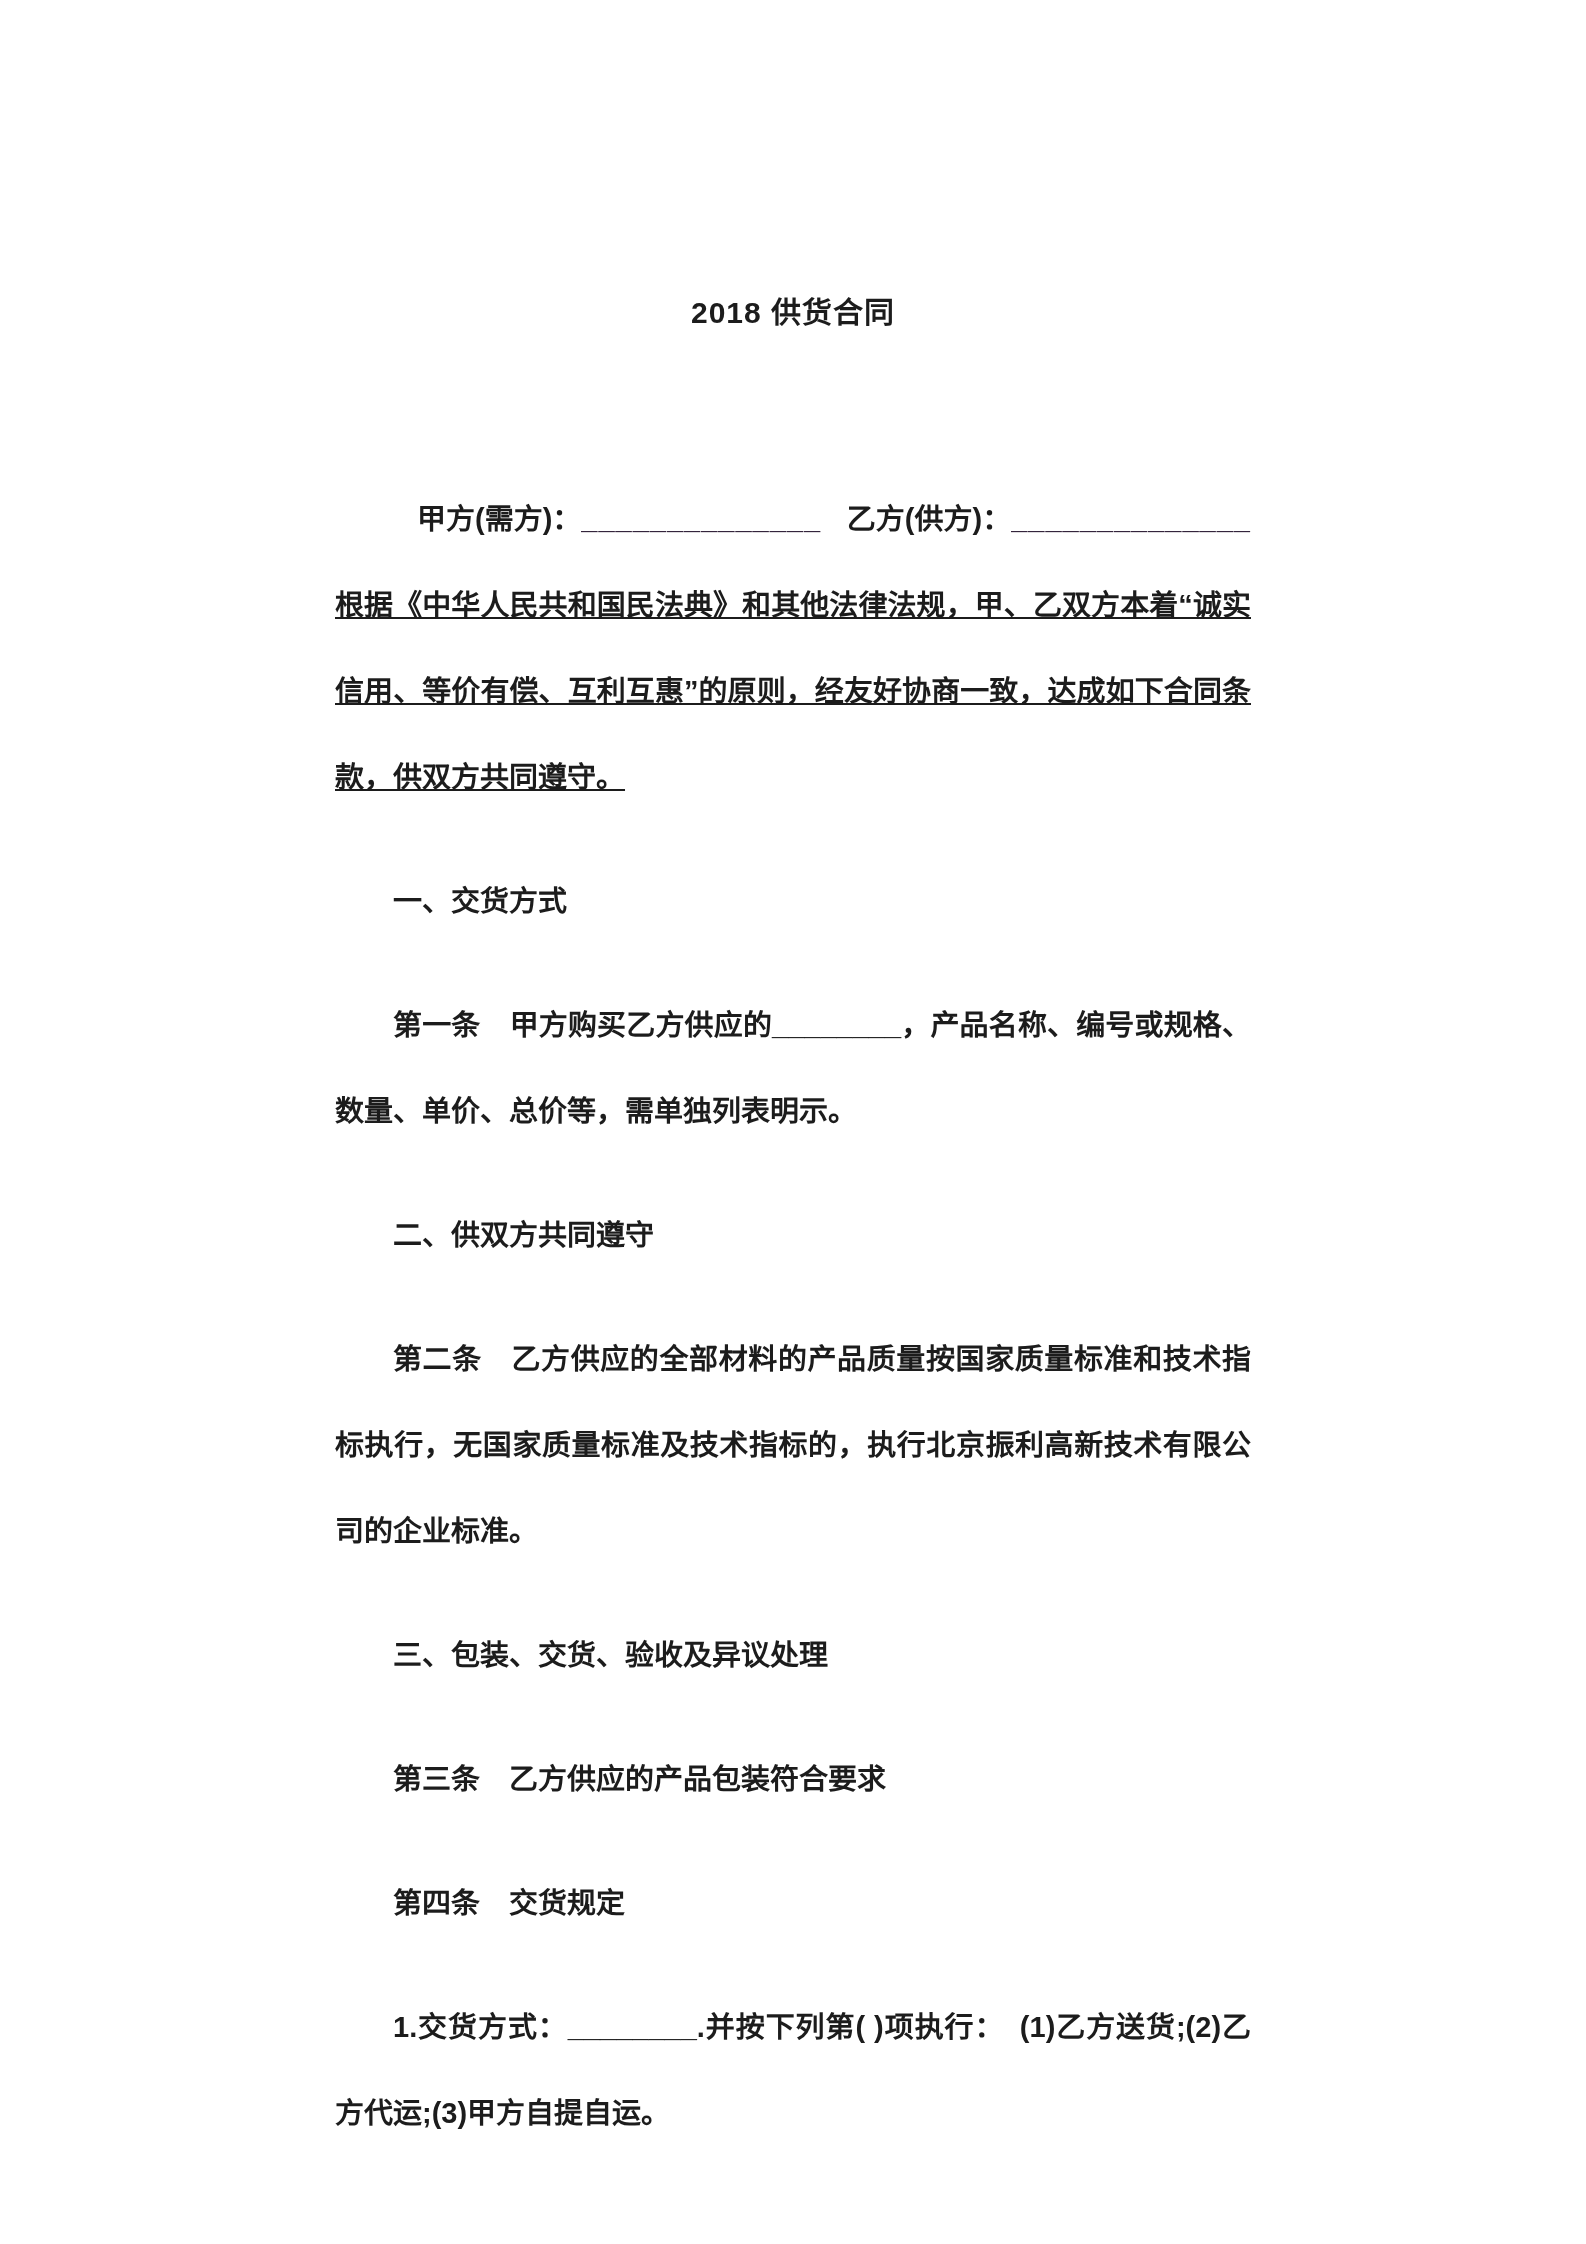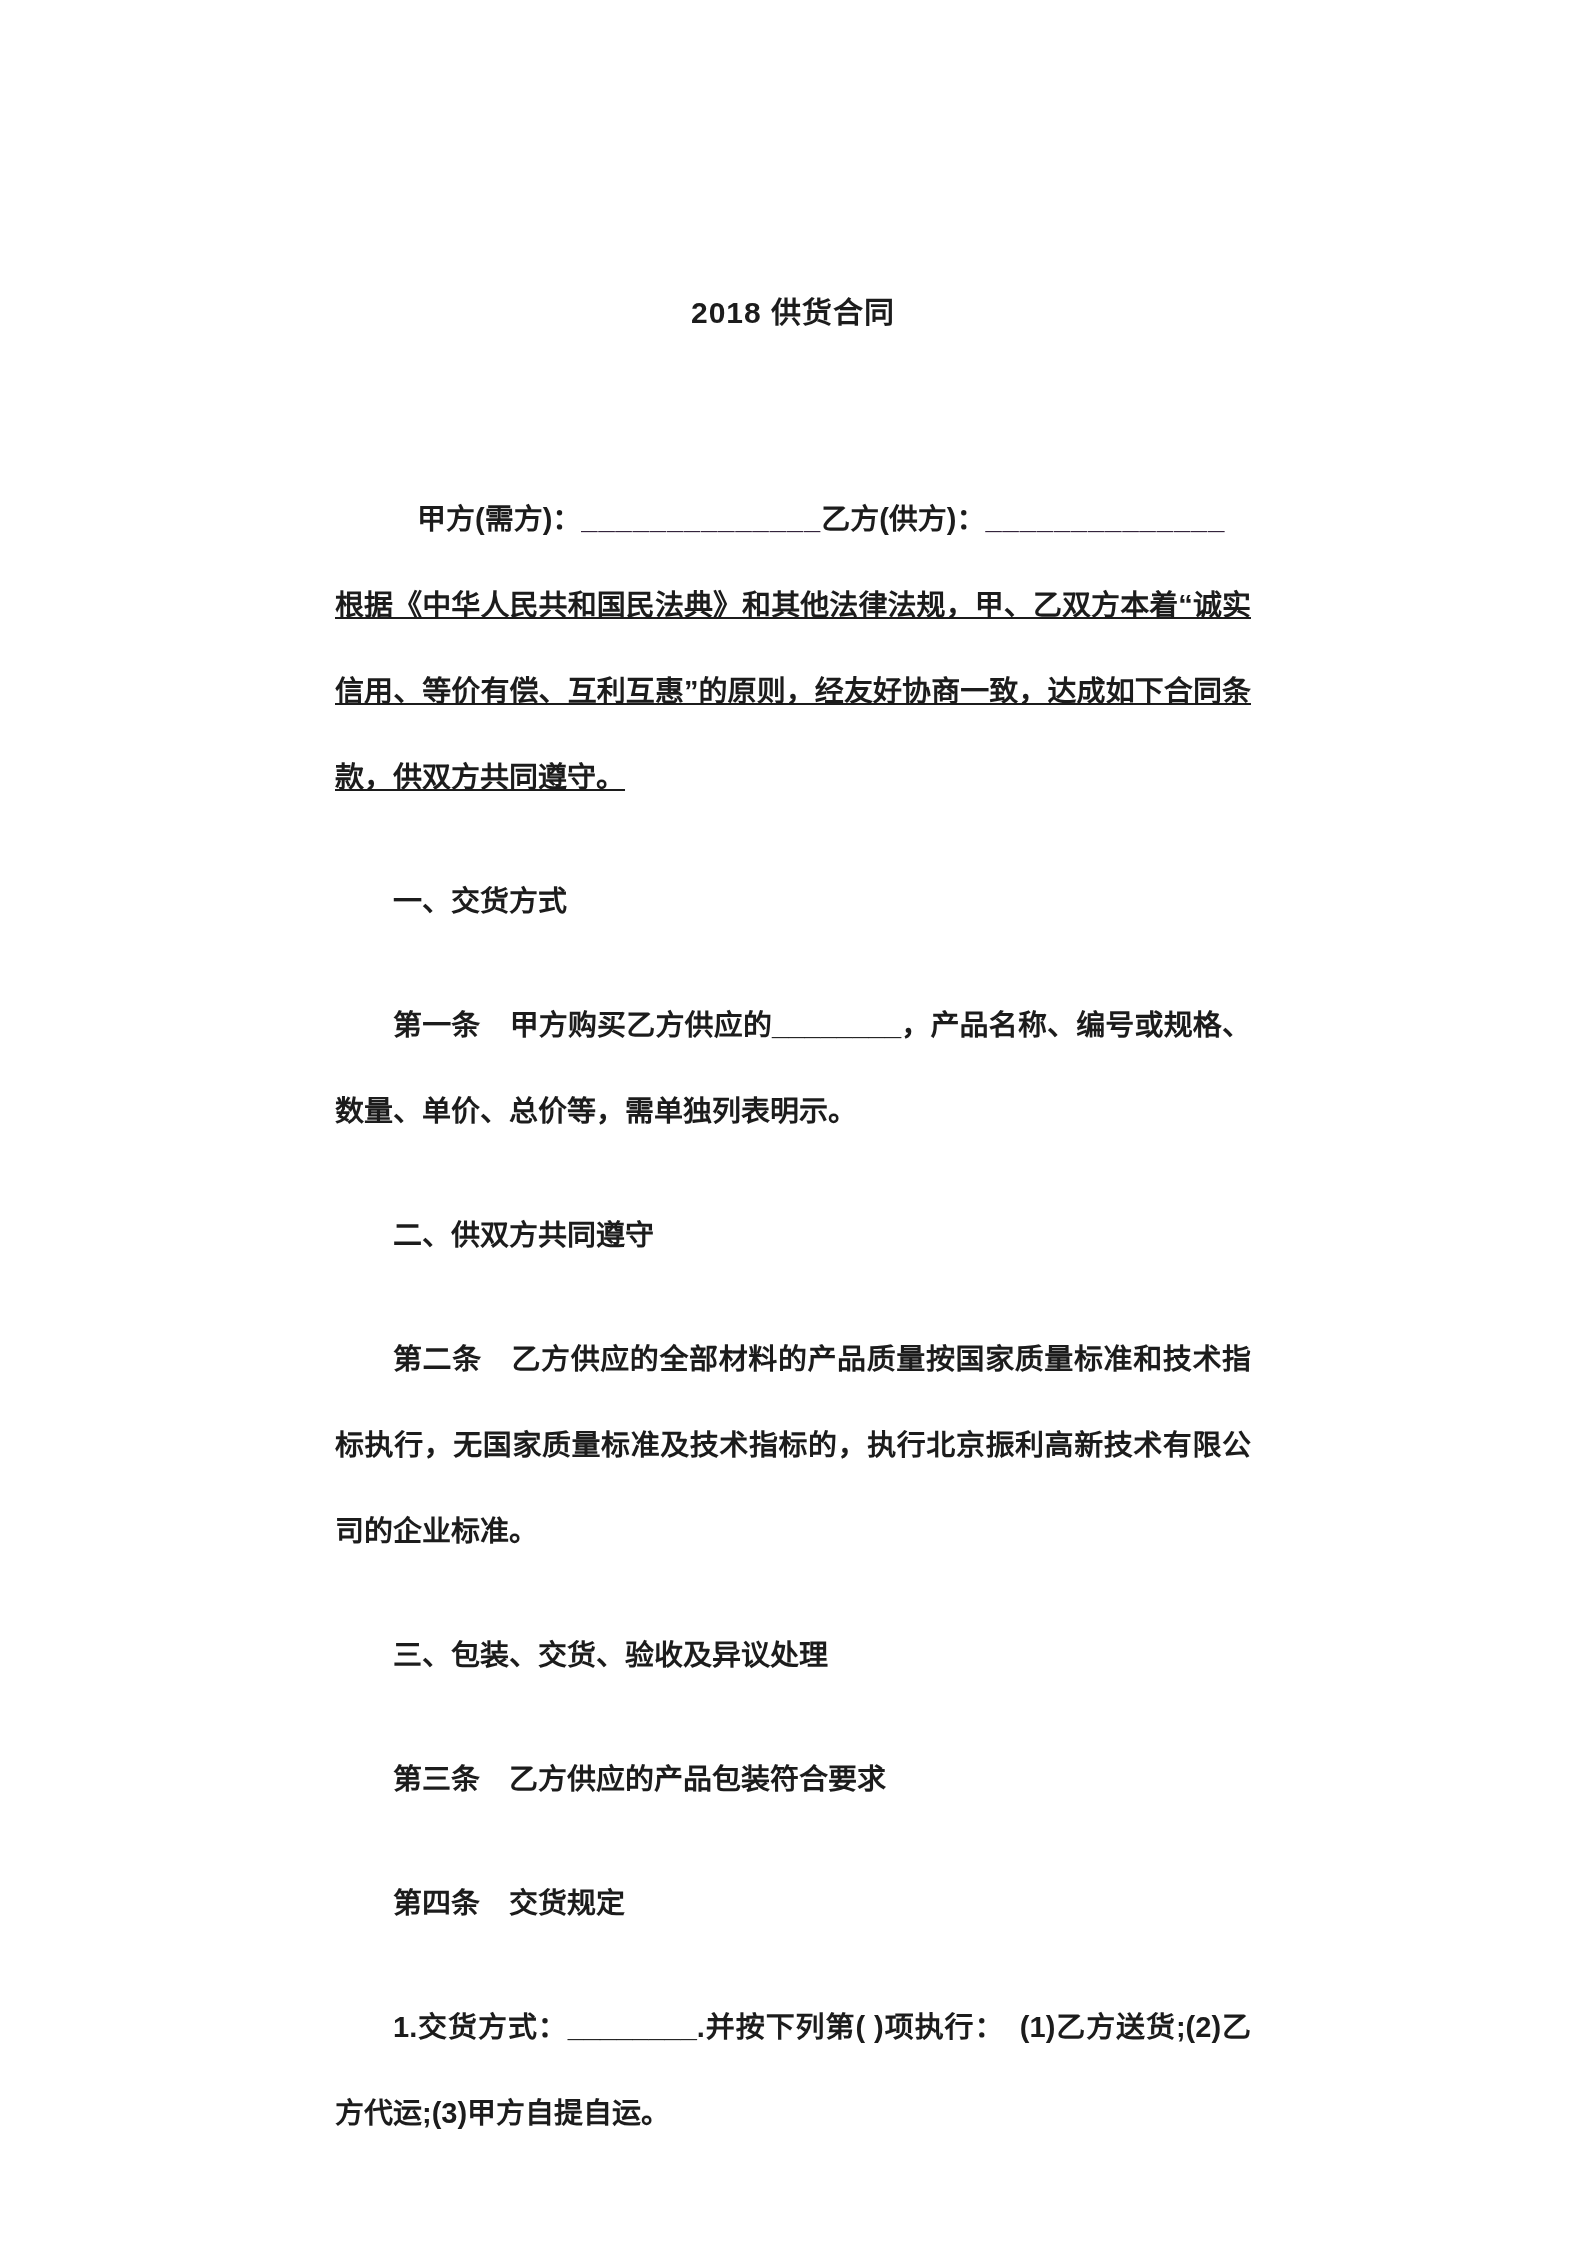--- a/index.html
+++ b/index.html
@@ -24,20 +24,21 @@
     font-size: 30px;
     font-weight: 700;
     text-align: center;
     line-height: 86px;
     margin-bottom: 120px;
     letter-spacing: 1px;
   }
 
   .parties {
     display: flex;
+    justify-content: space-between;
     align-items: baseline;
     padding-left: 82px;
     white-space: nowrap;
   }
 
   .blank {
     color: #2b1a33;
     letter-spacing: 1px;
   }
 

